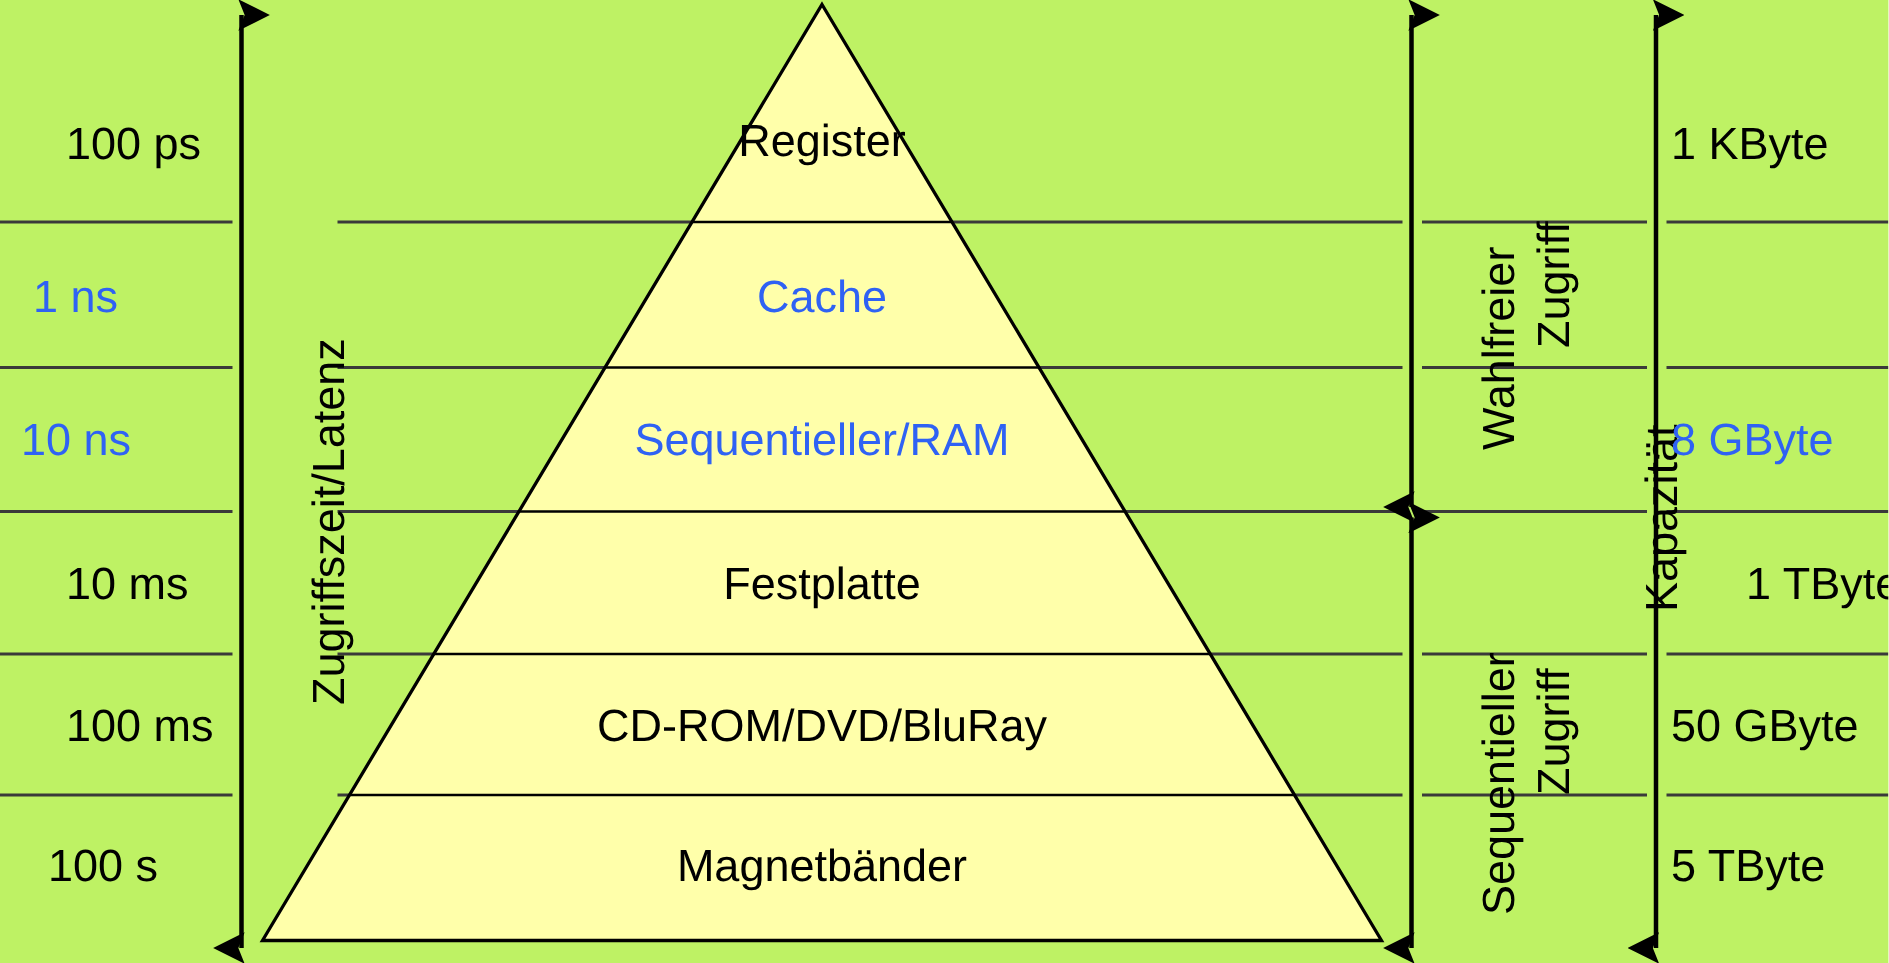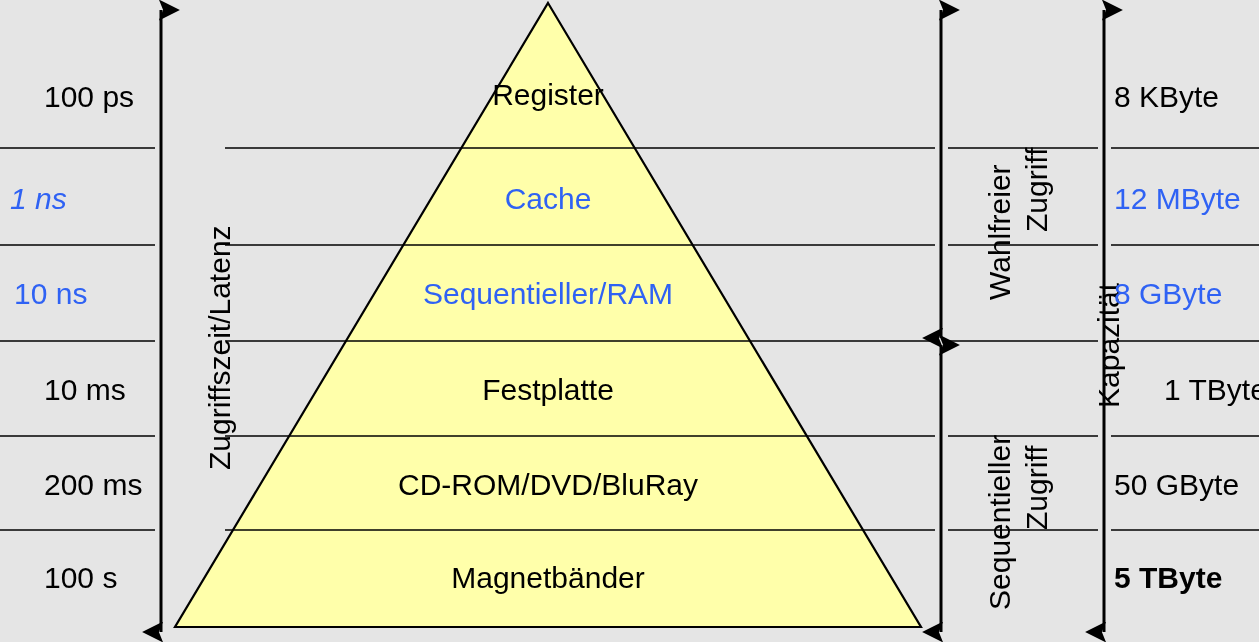--- a/index.html
+++ b/index.html
@@ -1,17 +1,17 @@
 <!DOCTYPE html>
 <html><head>
 <meta charset="utf-8">
 <style>
   html,body{margin:0;padding:0;background:#ffffff;}
   body{font-family:"Liberation Sans","DejaVu Sans",sans-serif;}
-  #stage{position:relative;width:1259px;height:642px;background:#e5e5e5;overflow:hidden;}
+  #stage{position:relative;width:1259px;height:642px;background:#bef264;overflow:hidden;}
   #stage svg.layer{position:absolute;left:0;top:0;width:1259px;height:642px;}
   .lbl{position:absolute;font-size:30px;color:#000000;white-space:nowrap;line-height:1;}
   .lbl.blue{color:#2f62f4;}
   .lbl-left{text-align:left;}
   .lbl-center{transform:translateX(-50%);}
   .vlabel{position:absolute;font-size:30px;color:#000000;white-space:nowrap;line-height:1;
           transform-origin:0 0;}
   .vlabel span{display:block;}
 </style>
 </head>
@@ -71,25 +71,25 @@
     <line x1="161" y1="10" x2="161" y2="632" stroke="#000000" stroke-width="3" marker-start="url(#ahU)" marker-end="url(#ahD)"></line>
 
     <line x1="941" y1="10" x2="941" y2="338" stroke="#000000" stroke-width="3" marker-start="url(#ahU)" marker-end="url(#ahD)"></line>
 
     <line x1="941" y1="345" x2="941" y2="632" stroke="#000000" stroke-width="3" marker-start="url(#ahU)" marker-end="url(#ahD)"></line>
 
     <line x1="1104" y1="10" x2="1104" y2="632" stroke="#000000" stroke-width="3" marker-start="url(#ahU)" marker-end="url(#ahD)"></line>
   </svg>
 
   <div class="lbl lbl-left" style="left:44px;top:82px;">100 ps</div>
-  <div class="lbl lbl-left blue" style="left:10px;top:184px;font-style:italic;">1 ns</div>
+  <div class="lbl lbl-left blue" style="left:22px;top:184px;">1 ns</div>
   <div class="lbl lbl-left blue" style="left:14px;top:279px;">10 ns</div>
   <div class="lbl lbl-left" style="left:44px;top:375px;">10 ms</div>
-  <div class="lbl lbl-left" style="left:44px;top:470px;">200 ms</div>
-  <div class="lbl lbl-left" style="left:44px;top:563px;text-align:center;">100 s</div>
+  <div class="lbl lbl-left" style="left:44px;top:470px;">100 ms</div>
+  <div class="lbl lbl-left" style="left:32px;top:563px;text-align:center;">100 s</div>
 
   <div class="vlabel" style="left:205px;top:470px;transform:rotate(-90deg);">
     <span>Zugriffszeit/Latenz</span>
   </div>
 
   <div class="lbl lbl-center" style="left:548px;top:80px;">Register</div>
   <div class="lbl lbl-center blue" style="left:548px;top:184px;">Cache</div>
   <div class="lbl lbl-center blue" style="left:548px;top:279px;">Sequentieller/RAM</div>
   <div class="lbl lbl-center" style="left:548px;top:470px;">CD-ROM/DVD/BluRay</div>
   <div class="lbl lbl-center" style="left:548px;top:375px;">Festplatte</div>
@@ -106,20 +106,19 @@
     <span>Sequentieller</span>
   </div>
   <div class="vlabel" style="left:1022px;top:530px;transform:rotate(-90deg);">
     <span>Zugriff</span>
   </div>
 
   <div class="vlabel" style="left:1094px;top:408px;transform:rotate(-90deg);">
     <span>Kapazität</span>
   </div>
 
-  <div class="lbl lbl-left" style="left:1114px;top:82px;">8 KByte</div>
-  <div class="lbl lbl-left blue" style="left:1114px;top:184px;">12 MByte</div>
+  <div class="lbl lbl-left" style="left:1114px;top:82px;">1 KByte</div>
   <div class="lbl lbl-left blue" style="left:1114px;top:279px;">8 GByte</div>
   <div class="lbl lbl-left" style="left:1164px;top:375px;">1 TByte</div>
   <div class="lbl lbl-left" style="left:1114px;top:470px;">50 GByte</div>
-  <div class="lbl lbl-left" style="left:1114px;top:563px;font-weight:bold;">5 TByte</div>
+  <div class="lbl lbl-left" style="left:1114px;top:563px;">5 TByte</div>
 
 </div>
 
 </body></html>

